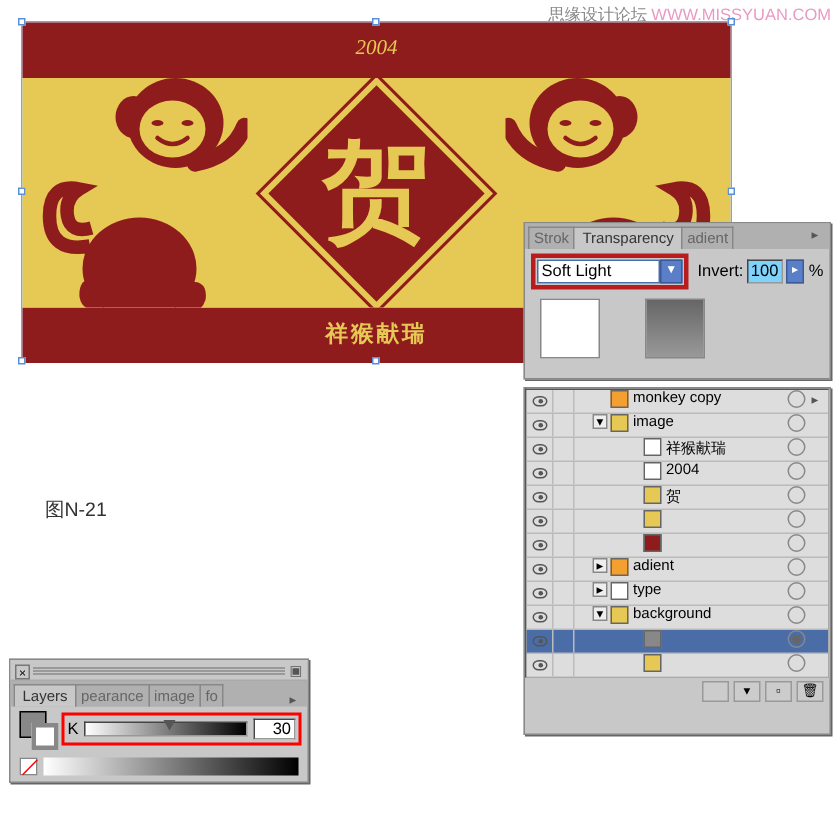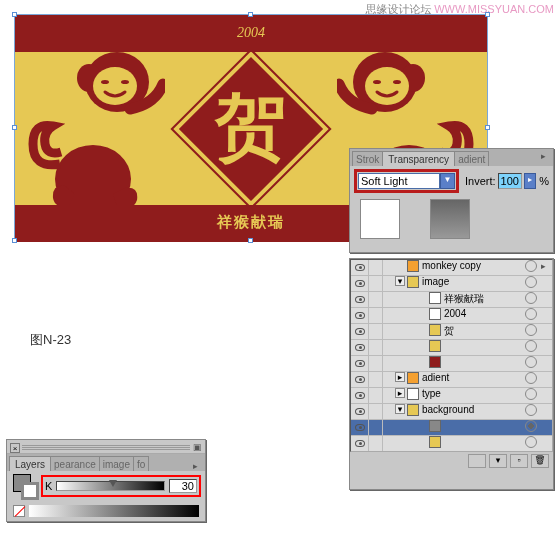--- a/index.html
+++ b/index.html
@@ -143,21 +143,21 @@
   <div class="sel-handle" style="left:-3px;top:-3px"></div>
   <div class="sel-handle" style="left:50%;top:-3px;margin-left:-3px"></div>
   <div class="sel-handle" style="right:-3px;top:-3px"></div>
   <div class="sel-handle" style="left:-3px;top:50%;margin-top:-3px"></div>
   <div class="sel-handle" style="right:-3px;top:50%;margin-top:-3px"></div>
   <div class="sel-handle" style="left:-3px;bottom:-3px"></div>
   <div class="sel-handle" style="left:50%;bottom:-3px;margin-left:-3px"></div>
   <div class="sel-handle" style="right:-3px;bottom:-3px"></div>
 </div>
 
-<div class="fig-label">图N-23</div>
+<div class="fig-label">图N-21</div>
 
 <div class="panel trans-panel">
   <div class="tabs">
     <div class="tab inactive tiny">Strok</div>
     <div class="tab">Transparency</div>
     <div class="tab inactive tiny">adient</div>
   </div>
   <div class="panel-menu">▸</div>
   <div class="trans-row">
     <div class="blend-box">

